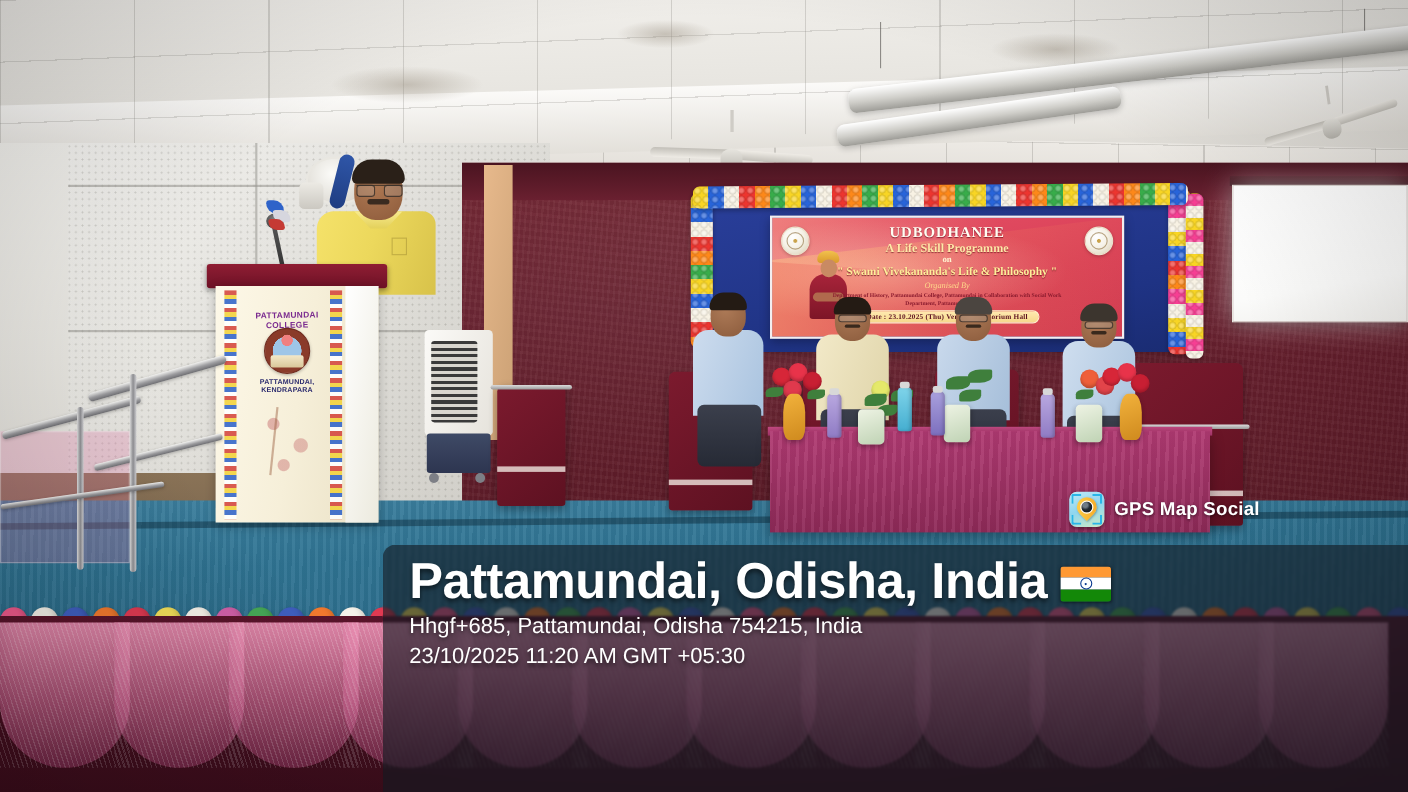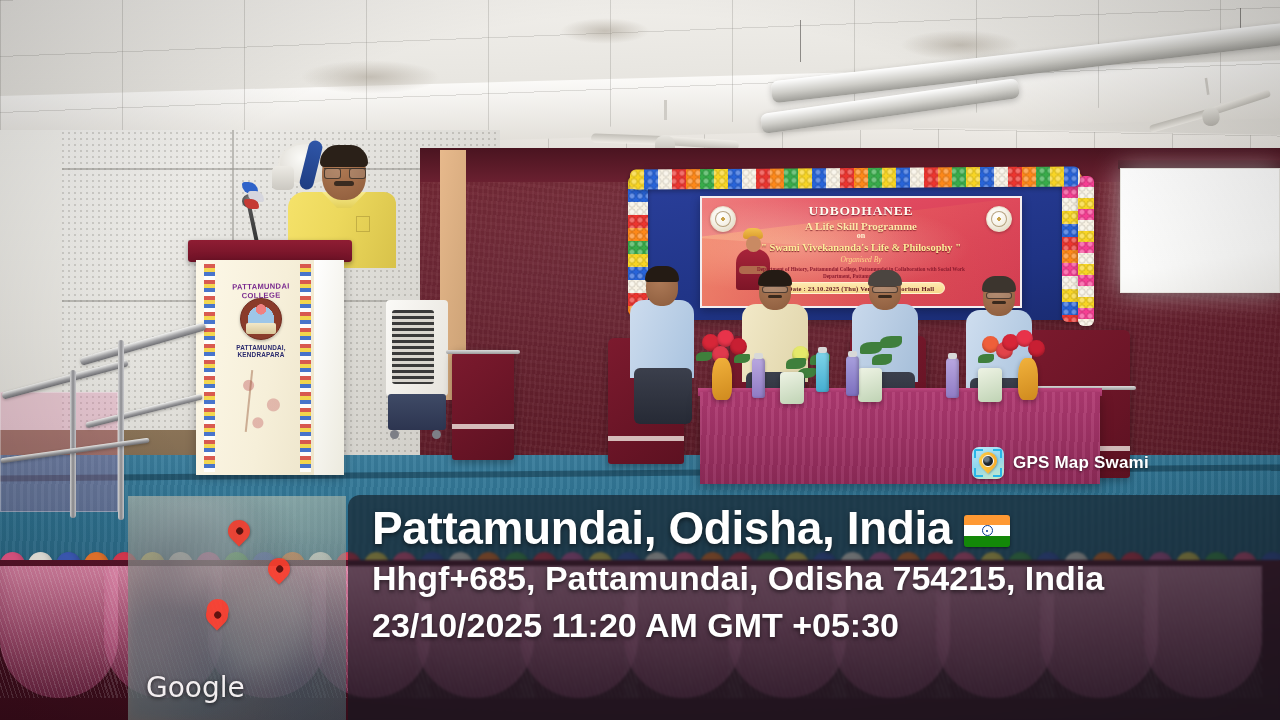--- a/index.html
+++ b/index.html
@@ -652,21 +652,21 @@
   .flag .s3{ position:absolute; left:0; top:66.6%; width:100%; height:33.4%; background:#138808; }
   .flag .chakra{
     position:absolute; left:50%; top:50%; width:11px; height:11px; margin:-5.5px 0 0 -5.5px;
     border:1.6px solid #0a3a8f; border-radius:50%;
   }
   .flag .chakra::after{
     content:""; position:absolute; left:50%; top:50%; width:2.4px; height:2.4px;
     margin:-1.2px 0 0 -1.2px; border-radius:50%; background:#0a3a8f;
   }
   .info-line{
-    font-size:34px; font-weight:bold; line-height:1.40;
+    font-size:20px; font-weight:normal; line-height:1.40;
     text-shadow:0 2px 4px rgba(0,0,0,.55);
     white-space:nowrap;
   }
 
   
   .map-thumb{
     position:absolute; left:128px; top:496px; width:218px; height:224px;
     overflow:hidden;
     background:linear-gradient(140deg, rgba(198,206,188,.62) 0%, rgba(176,188,168,.55) 40%, rgba(120,140,130,.5) 100%);
     opacity:.92;
@@ -1043,31 +1043,23 @@
 
   <div class="wm">
     <div class="wm-logo">
       <div class="corner c1"></div>
       <div class="corner c2"></div>
       <div class="corner c3"></div>
       <div class="corner c4"></div>
       <div class="wm-pin"></div>
       <div class="wm-lens"></div>
     </div>
-    <div class="wm-text">GPS Map Swami</div>
-  </div>
-
-  <div class="map-thumb">
-    <div class="map-blur"></div>
-    <div class="map-veil"></div>
-    <div class="map-pin" style="left:100px;top:24px;"></div>
-    <div class="map-pin" style="left:140px;top:62px;"></div>
-    <div class="map-pin stack" style="left:78px;top:108px;"></div>
-    <div class="map-google">Google</div>
-  </div>
+    <div class="wm-text">GPS Map Social</div>
+  </div>
+
 
   <div class="info-panel">
     <div class="info-inner">
       <div class="info-city">
         <span>Pattamundai, Odisha, India</span>
         <span class="flag">
           <span class="s1"></span>
           <span class="s2"></span>
           <span class="s3"></span>
           <span class="chakra"></span>

